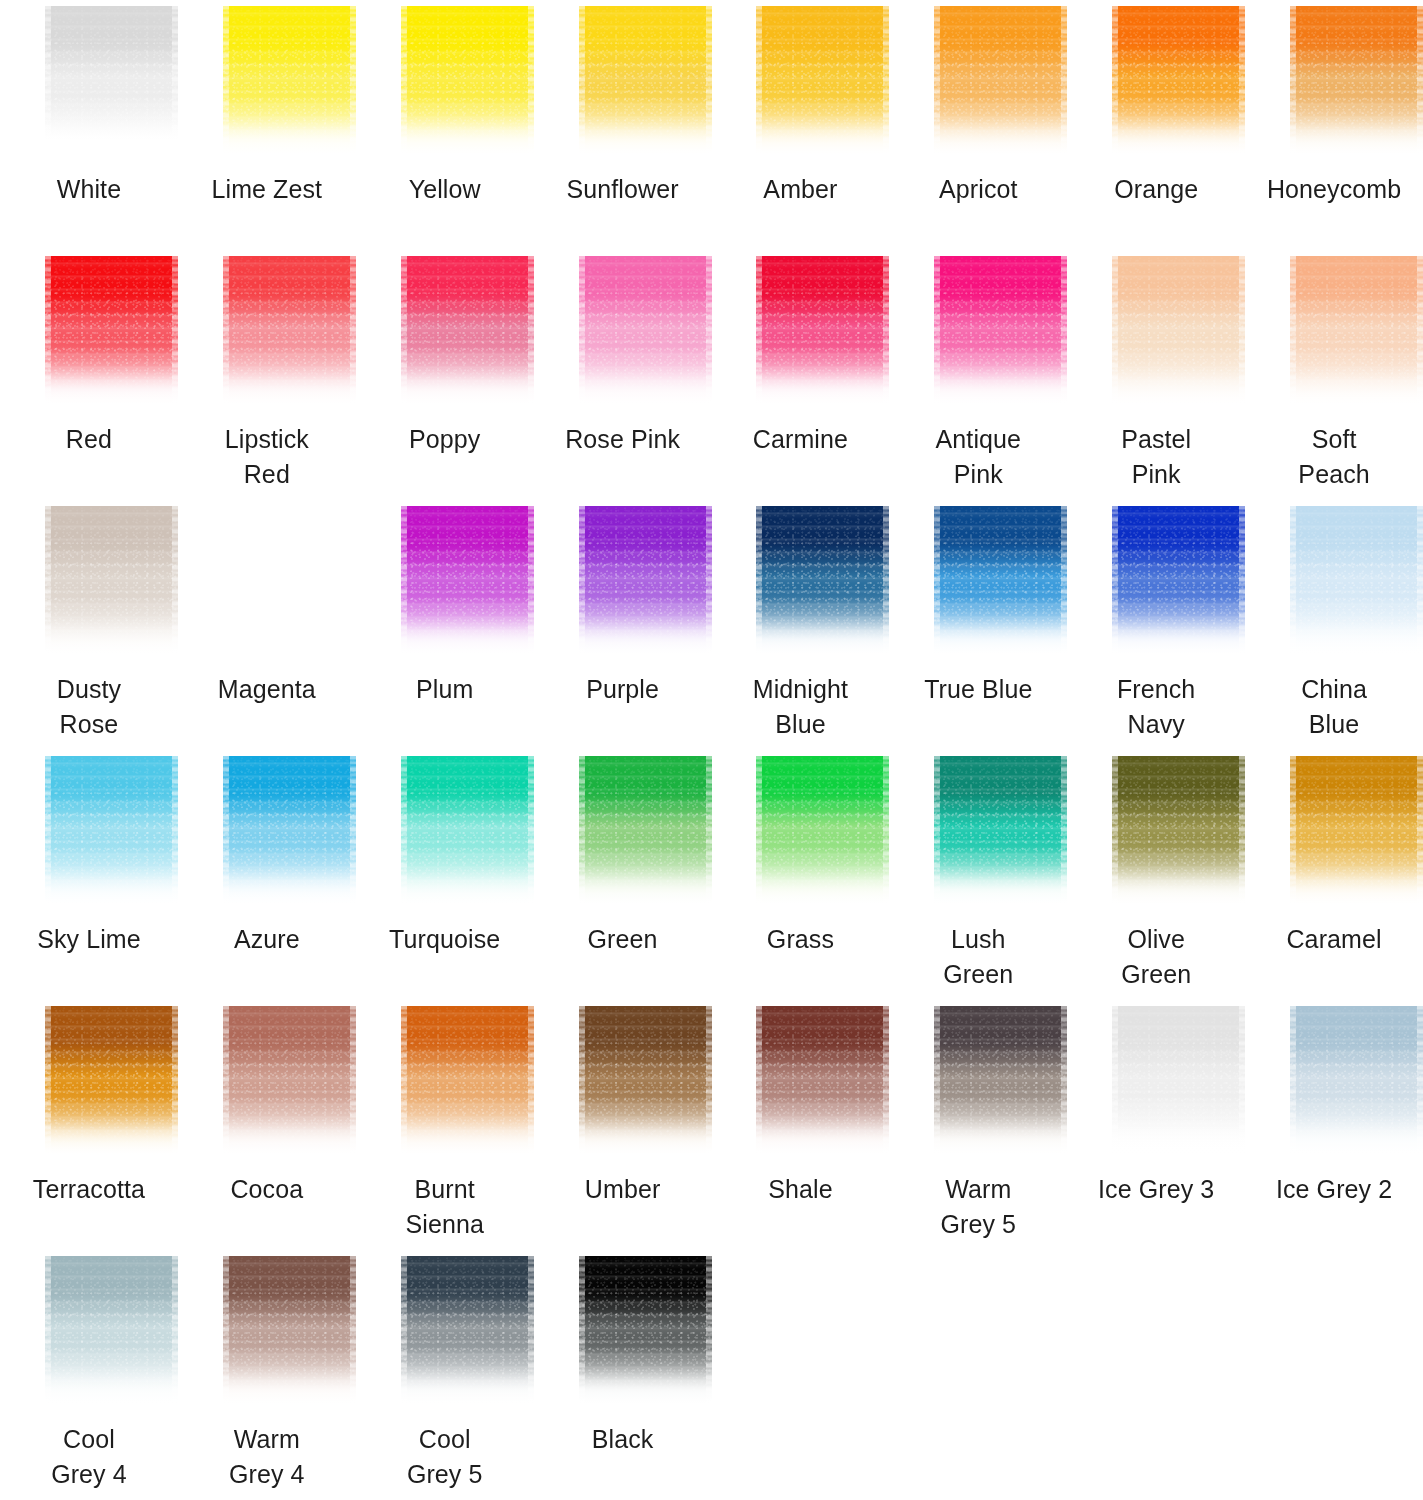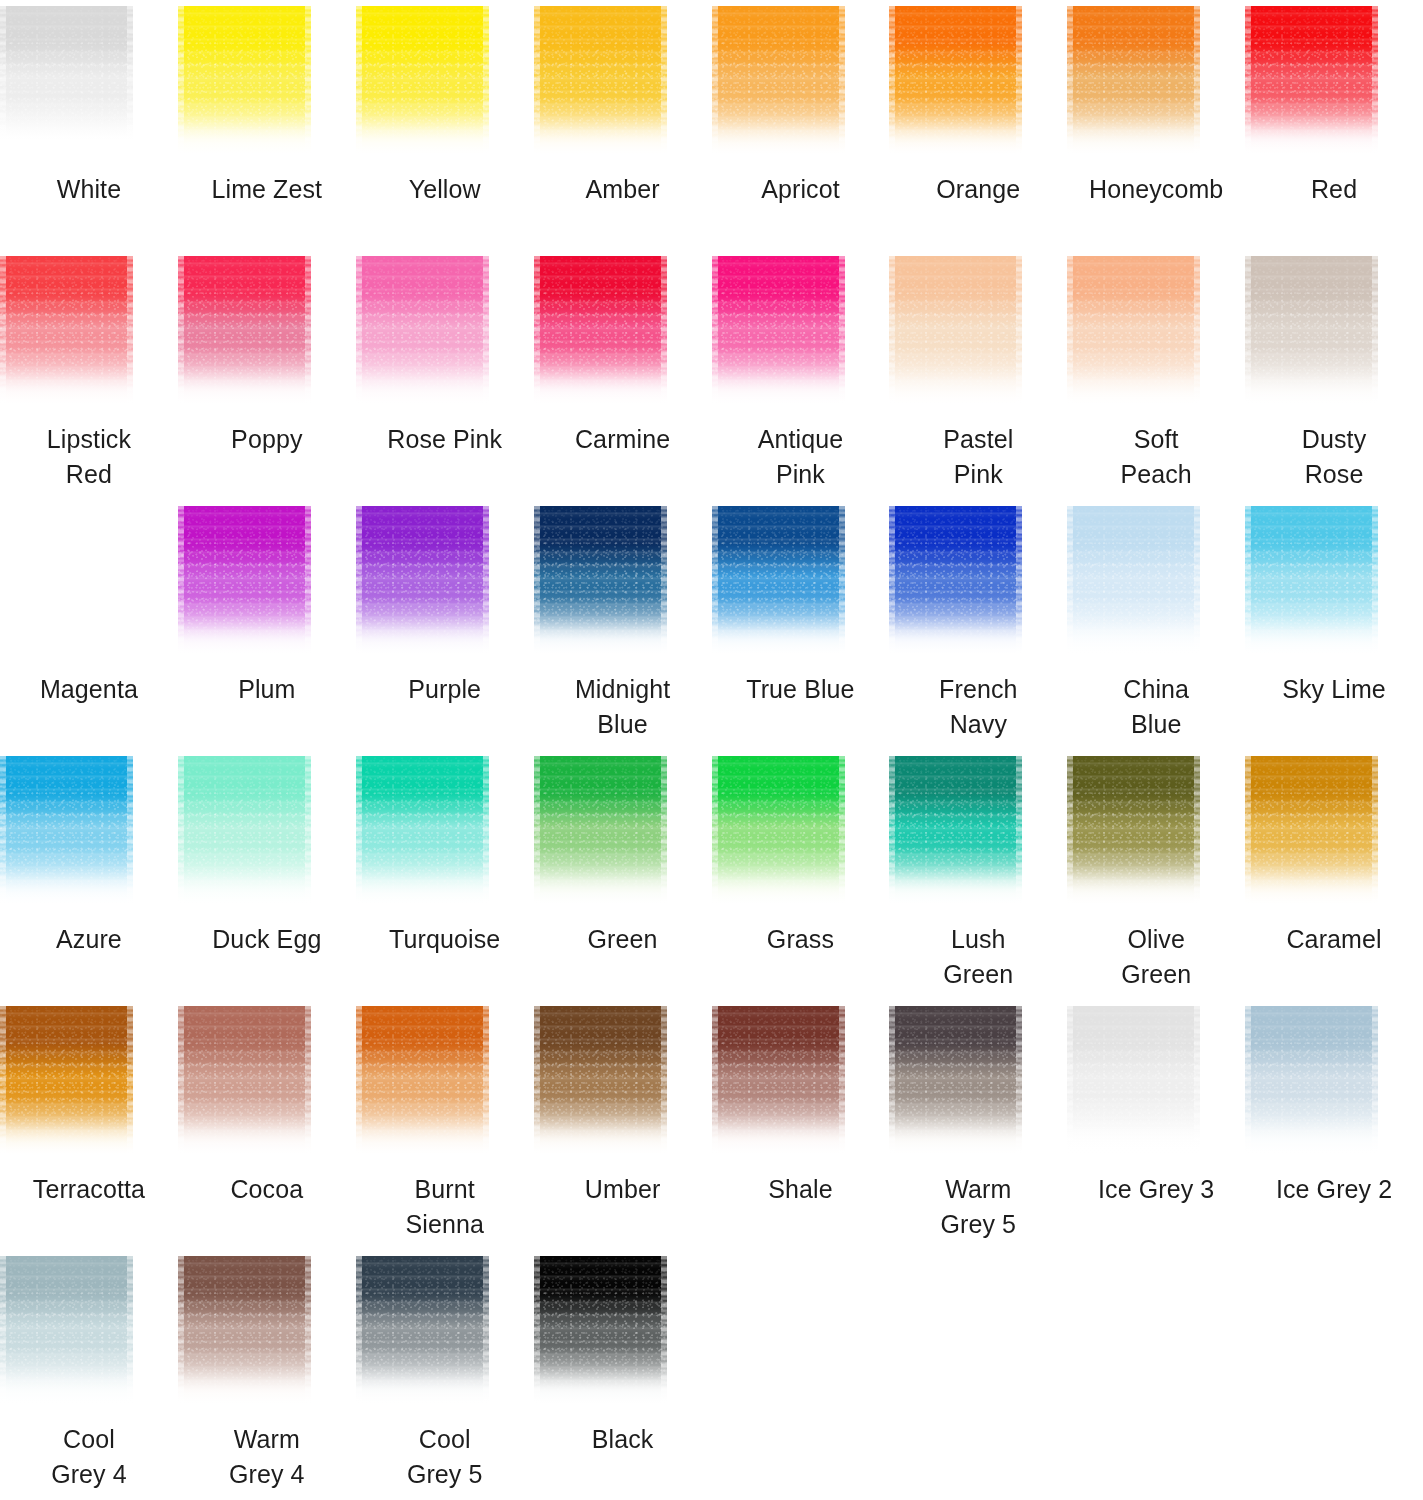--- a/index.html
+++ b/index.html
@@ -29,21 +29,21 @@
     grid-template-columns: repeat(8, 177.875px);
     grid-template-rows: repeat(6, 250px);
     width: 1423px;
     height: 1500px;
   }
 
   .swatch-cell {
     position: relative;
     display: flex;
     flex-direction: column;
-    align-items: flex-start;
+    align-items: flex-end;
   }
 
   
   .swatch-wrap {
     position: relative;
     width: 133px;
     height: 152px;
     margin-top: 6px;
     overflow: hidden;
   }
@@ -174,20 +174,33 @@
             <div class="edge-l"></div>
             <div class="edge-r"></div>
             <div class="fade-bottom"></div>
           </div>
         </div>
         <div class="swatch-label">Yellow</div>
       </div>
       <div class="swatch-cell">
         <div class="swatch-wrap">
           <div class="swatch">
+            <div class="wash" style="background: linear-gradient(rgb(252, 216, 23) 0%, rgb(252, 216, 23) 24%, rgb(248, 212, 74) 46%, rgb(248, 212, 74) 58%, rgb(255, 249, 224) 88%, rgb(255, 255, 255) 100%);"></div>
+            <div class="strokes"></div>
+            <div class="grain"></div>
+            <div class="edge-l"></div>
+            <div class="edge-r"></div>
+            <div class="fade-bottom"></div>
+          </div>
+        </div>
+        <div class="swatch-label">Sunflower</div>
+      </div>
+      <div class="swatch-cell">
+        <div class="swatch-wrap">
+          <div class="swatch">
             <div class="wash" style="background: linear-gradient(rgb(249, 187, 24) 0%, rgb(249, 187, 24) 24%, rgb(249, 204, 53) 46%, rgb(249, 204, 53) 58%, rgb(255, 246, 220) 88%, rgb(255, 255, 255) 100%);"></div>
             <div class="strokes"></div>
             <div class="grain"></div>
             <div class="edge-l"></div>
             <div class="edge-r"></div>
             <div class="fade-bottom"></div>
           </div>
         </div>
         <div class="swatch-label">Amber</div>
       </div>
@@ -468,33 +481,20 @@
             <div class="edge-l"></div>
             <div class="edge-r"></div>
             <div class="fade-bottom"></div>
           </div>
         </div>
         <div class="swatch-label">Azure</div>
       </div>
       <div class="swatch-cell">
         <div class="swatch-wrap">
           <div class="swatch">
-            <div class="wash" style="background: linear-gradient(rgb(122, 236, 203) 0%, rgb(122, 236, 203) 24%, rgb(179, 242, 222) 46%, rgb(179, 242, 222) 58%, rgb(240, 253, 248) 88%, rgb(255, 255, 255) 100%);"></div>
-            <div class="strokes"></div>
-            <div class="grain"></div>
-            <div class="edge-l"></div>
-            <div class="edge-r"></div>
-            <div class="fade-bottom"></div>
-          </div>
-        </div>
-        <div class="swatch-label">Duck Egg</div>
-      </div>
-      <div class="swatch-cell">
-        <div class="swatch-wrap">
-          <div class="swatch">
             <div class="wash" style="background: linear-gradient(rgb(10, 211, 169) 0%, rgb(10, 211, 169) 24%, rgb(138, 232, 221) 46%, rgb(138, 232, 221) 58%, rgb(235, 251, 248) 88%, rgb(255, 255, 255) 100%);"></div>
             <div class="strokes"></div>
             <div class="grain"></div>
             <div class="edge-l"></div>
             <div class="edge-r"></div>
             <div class="fade-bottom"></div>
           </div>
         </div>
         <div class="swatch-label">Turquoise</div>
       </div>

